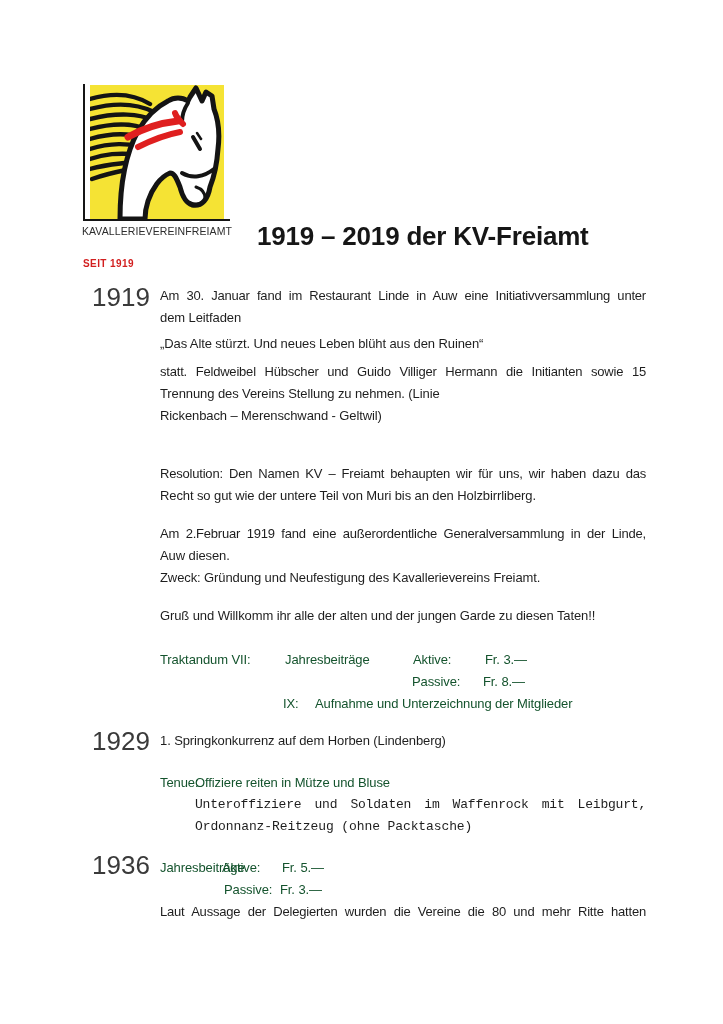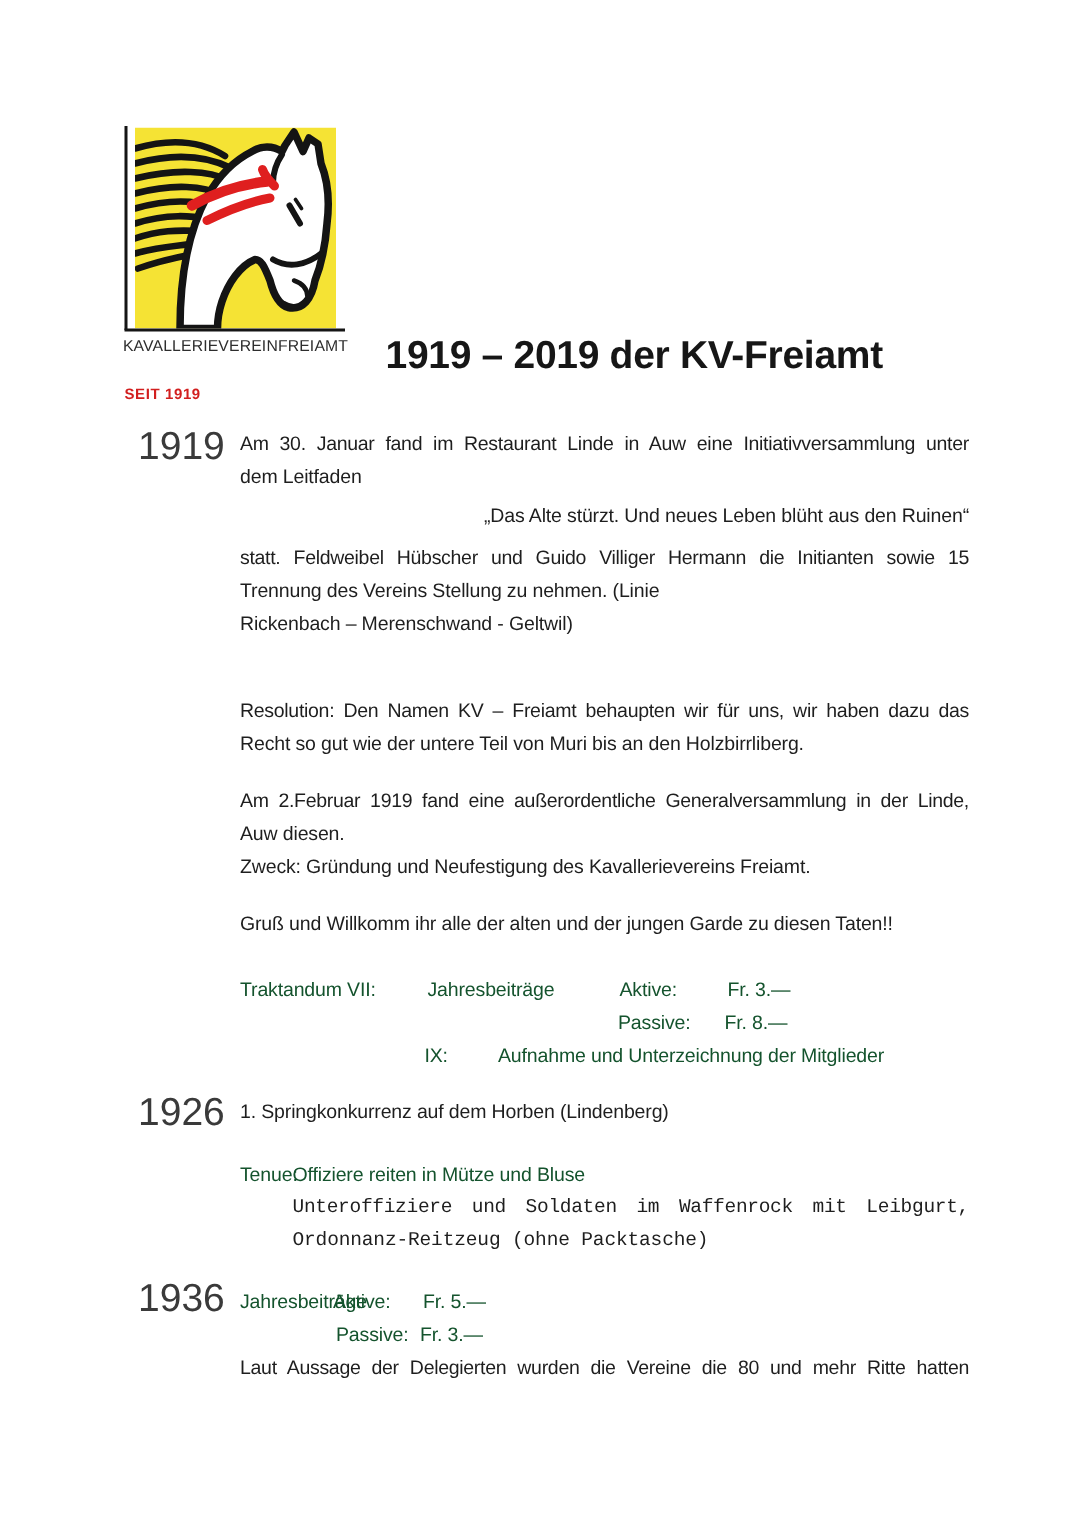--- a/index.html
+++ b/index.html
@@ -19,21 +19,21 @@
         font-size:10px;font-weight:bold;color:#d21f1f;letter-spacing:0.4px;margin-top:20px;}
   
   .title{position:absolute;left:257px;top:221px;font-size:26px;font-weight:bold;
          color:#161616;letter-spacing:-0.2px;white-space:nowrap;}
   
   .year{position:absolute;left:92px;font-size:26px;line-height:28px;color:#3a3a3a;}
   
   .group{position:absolute;left:160px;width:486px;}
   .line{height:22px;line-height:22px;font-size:13px;letter-spacing:-0.1px;white-space:pre;color:#1e1e1e;}
   .j{white-space:normal;text-align:justify;text-align-last:justify;letter-spacing:-0.2px;overflow:hidden;}
-  .c{text-align:right;white-space:normal;}
+  .c{text-align:left;white-space:normal;}
   .row{position:relative;height:22px;}
   .row span{position:absolute;top:0;font-size:13px;line-height:22px;white-space:pre;color:#14532d;letter-spacing:-0.1px;}
   .ind{padding-left:35px;width:451px;font-family:Liberation Mono, monospace;}
 </style>
 </head>
 <body>
 
 <div class="page">
 
   <div class="logo">
@@ -81,21 +81,21 @@
     <div class="orgline">
       <span>KAVALLERIEVEREIN</span>
       <span>FREIAMT</span>
     </div>
     <div class="seit">SEIT 1919</div>
   </div>
 
   <div class="title">1919 – 2019 der KV-Freiamt</div>
 
   <div class="year" style="top:283px">1919</div>
-  <div class="year" style="top:727px">1926</div>
+  <div class="year" style="top:727px">1929</div>
   <div class="year" style="top:851px">1936</div>
 
   <div class="group" style="top:285px">
     <div class="line j">Am 30. Januar fand im Restaurant Linde in Auw eine Initiativversammlung unter</div>
     <div class="line">dem Leitfaden</div>
   </div>
 
   <div class="group" style="top:333px">
     <div class="line c">„Das Alte stürzt. Und neues Leben blüht aus den Ruinen“</div>
   </div>
@@ -127,21 +127,21 @@
       <span style="left:125px">Jahresbeiträge</span>
       <span style="left:253px">Aktive:</span>
       <span style="left:325px">Fr. 3.—</span>
     </div>
     <div class="row">
       <span style="left:252px">Passive:</span>
       <span style="left:323px">Fr. 8.—</span>
     </div>
     <div class="row">
       <span style="left:123px">IX:</span>
-      <span style="left:172px">Aufnahme und Unterzeichnung der Mitglieder</span>
+      <span style="left:155px">Aufnahme und Unterzeichnung der Mitglieder</span>
     </div>
   </div>
 
   <div class="group" style="top:730px">
     <div class="line">1. Springkonkurrenz auf dem Horben (Lindenberg)</div>
   </div>
 
   <div class="group" style="top:772px">
     <div class="row">
       <span style="left:0">Tenue:</span>

